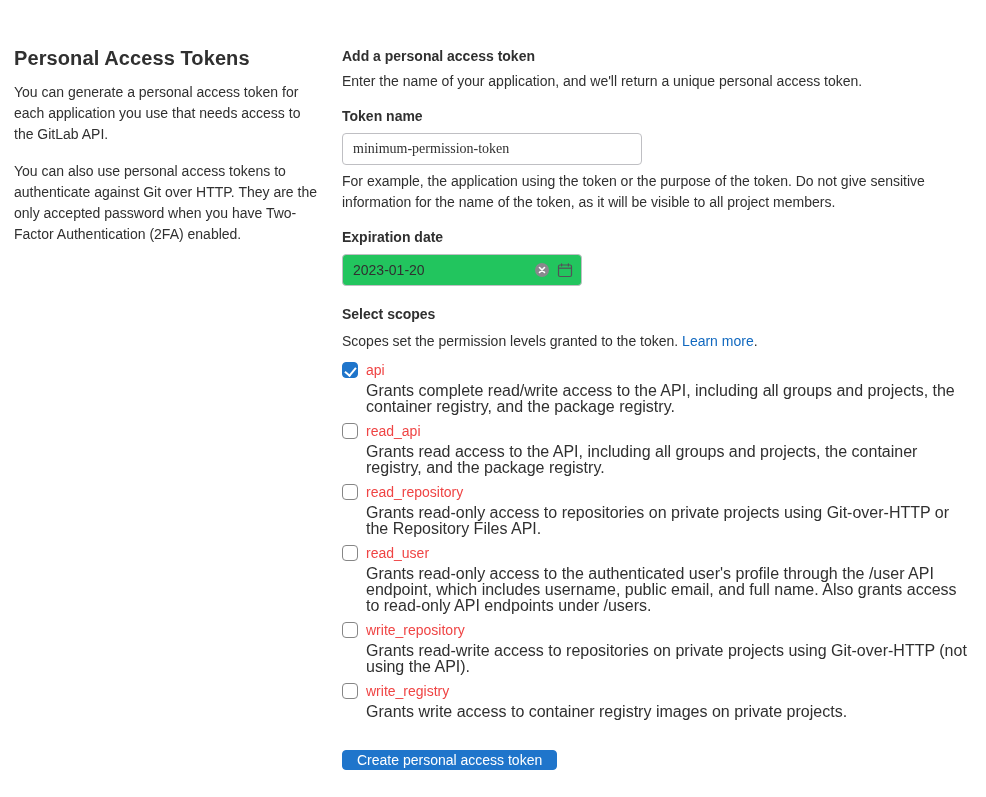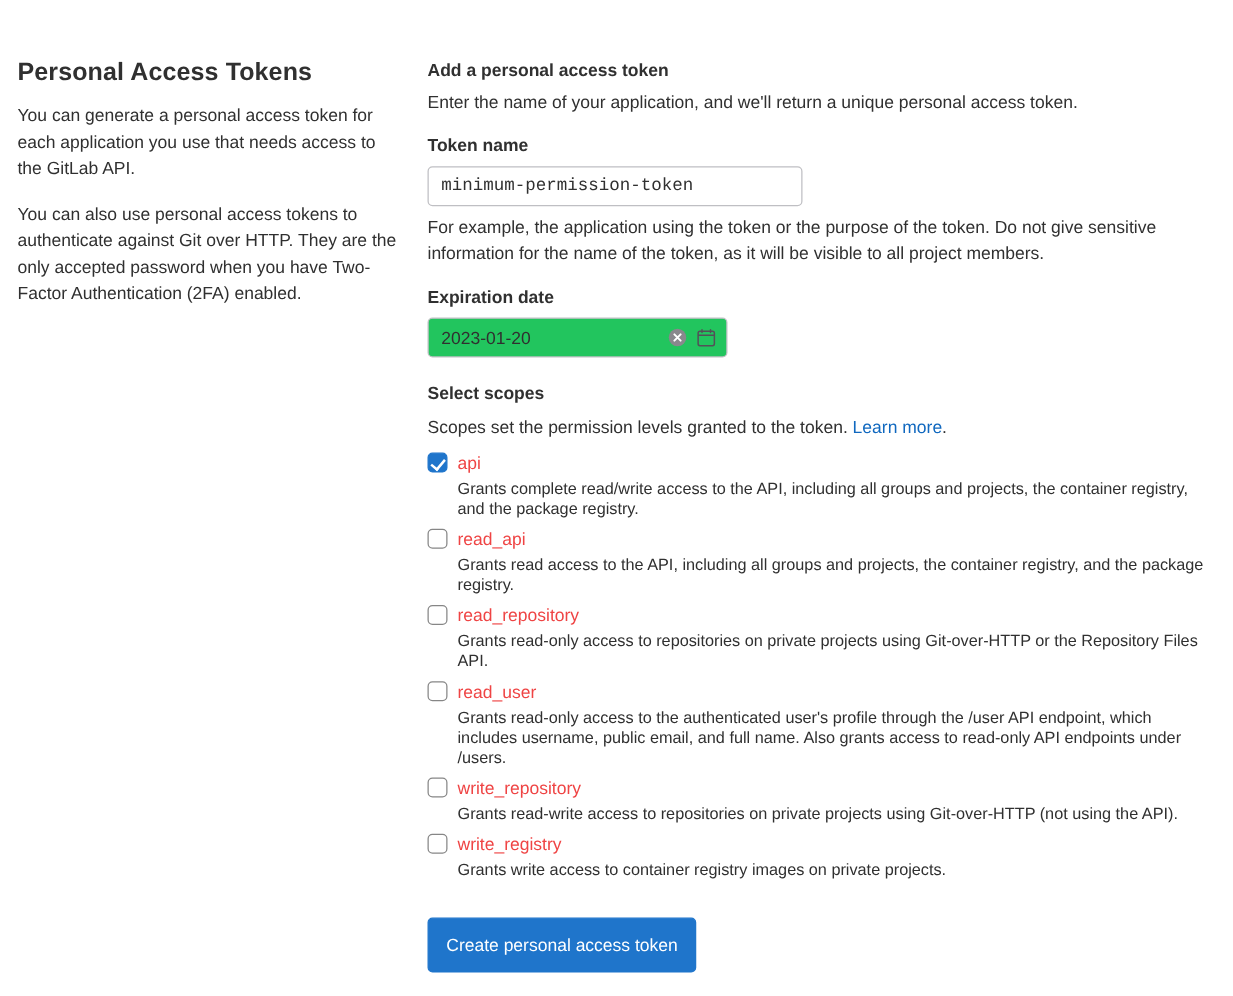--- a/index.html
+++ b/index.html
@@ -69,21 +69,21 @@
     color: #303030;
     line-height: 21px;
     margin: 0 0 6px 0;
     display: block;
   }
   .text-input {
     width: 300px;
     height: 32px;
     padding: 4px 10px;
     font-size: 14px;
-    font-family: Liberation Mono, monospace;
+    font-family: Liberation Serif, serif;
     color: #303030;
     background: #ffffff;
     border: 1px solid #bfbfc3;
     border-radius: 4px;
     outline: none;
   }
   .help-text {
     font-size: 14px;
     line-height: 21px;
     color: #303030;
@@ -181,31 +181,31 @@
     border-width: 0 2px 2px 0;
     transform: rotate(40deg);
   }
   .scope-name {
     font-size: 14px;
     line-height: 20px;
     color: #ef4444;
     display: block;
   }
   .scope-desc {
-    font-size: 13px;
+    font-size: 16px;
     line-height: 16px;
     color: #303030;
     display: block;
     margin-top: 3px;
     max-width: 625px;
   }
 
   .submit-btn {
     margin-top: 24px;
-    height: 44px;
+    height: 20px;
     padding: 0 14px;
     background: #1f75cb;
     border: 1px solid #1f75cb;
     border-radius: 4px;
     color: #ffffff;
     font-size: 14px;
     font-family: "Liberation Sans", sans-serif;
     cursor: pointer;
   }
 </style>

